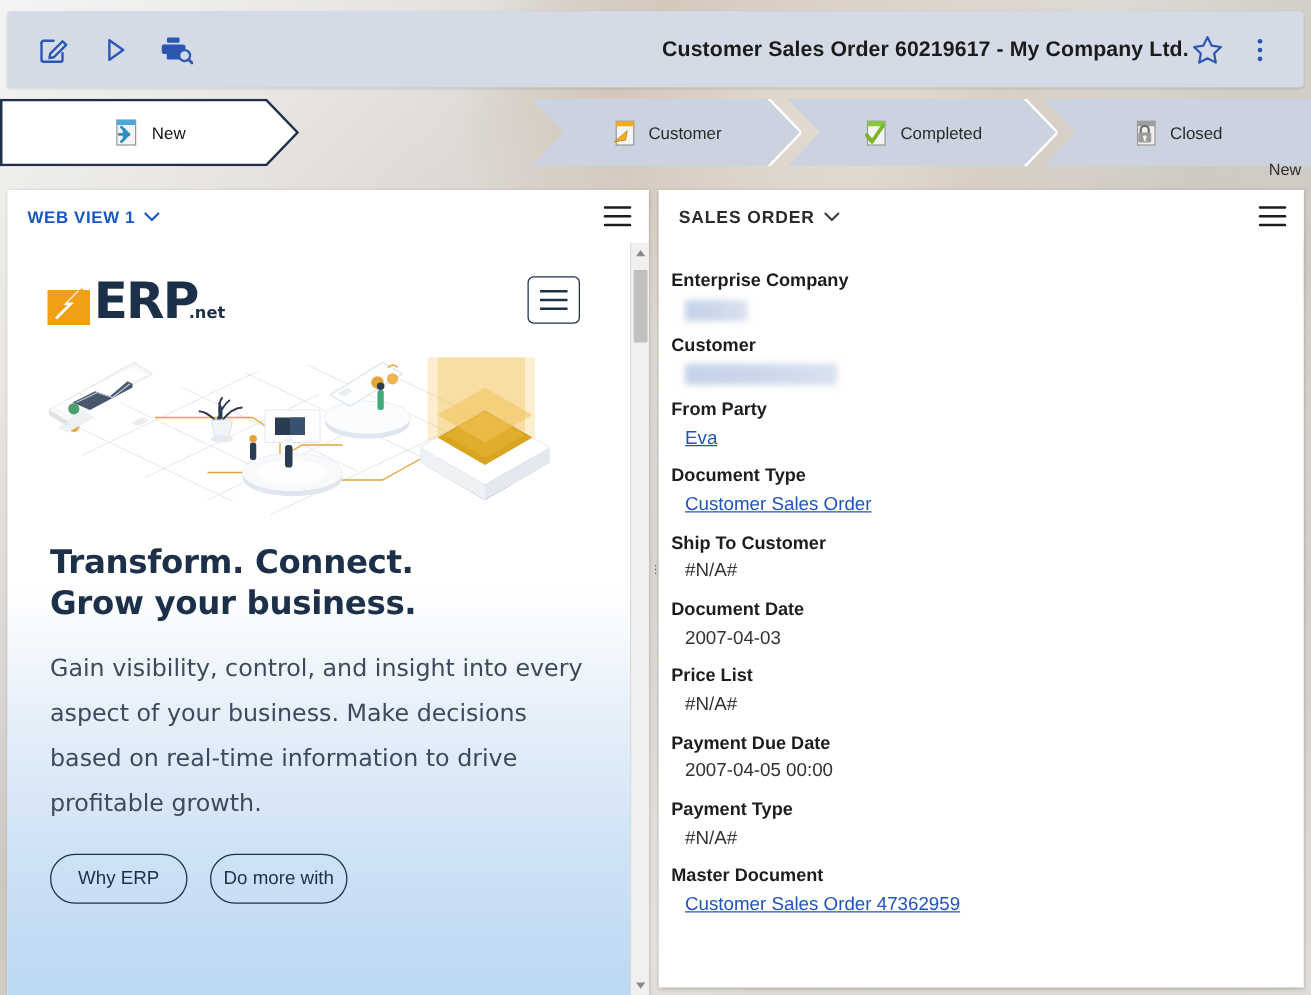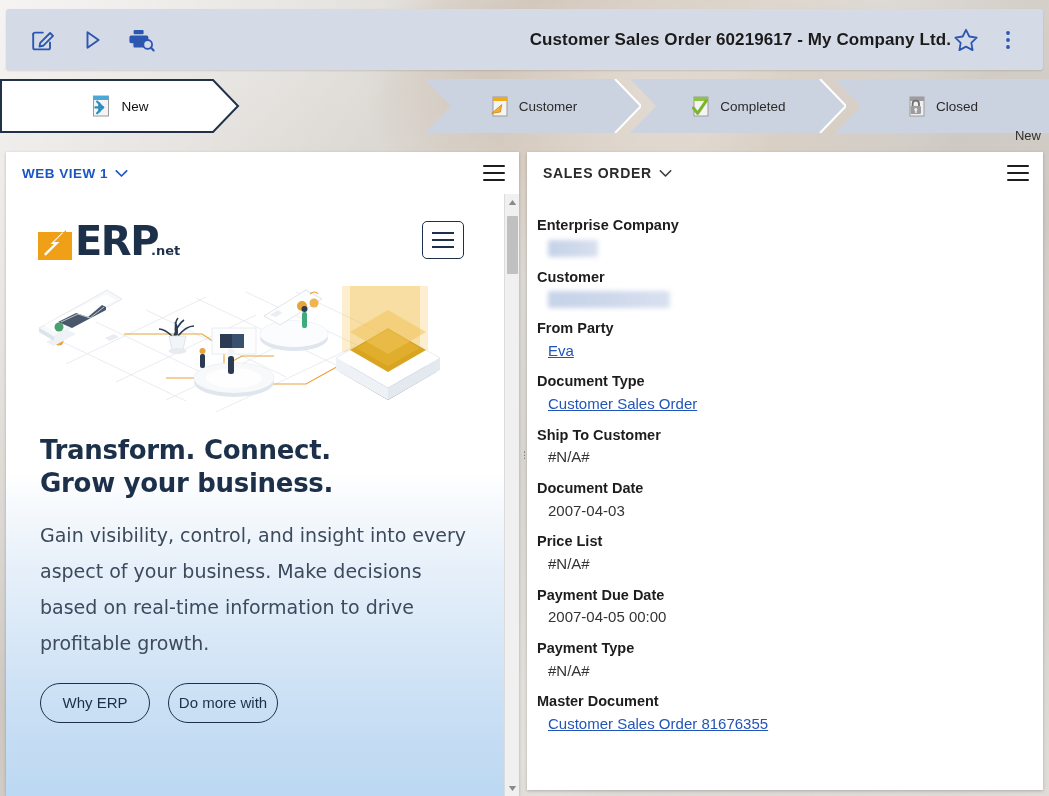--- a/index.html
+++ b/index.html
@@ -545,17 +545,17 @@
       <div class="field-value">2007-04-05 00:00</div>
     </div>
 
     <div class="field">
       <div class="field-label">Payment Type</div>
       <div class="field-value">#N/A#</div>
     </div>
 
     <div class="field">
       <div class="field-label">Master Document</div>
-      <div class="field-value link">Customer Sales Order 81676355</div>
+      <div class="field-value link">Customer Sales Order 47362959</div>
     </div>
 
   </div>
 </div>
 
 </body></html>

